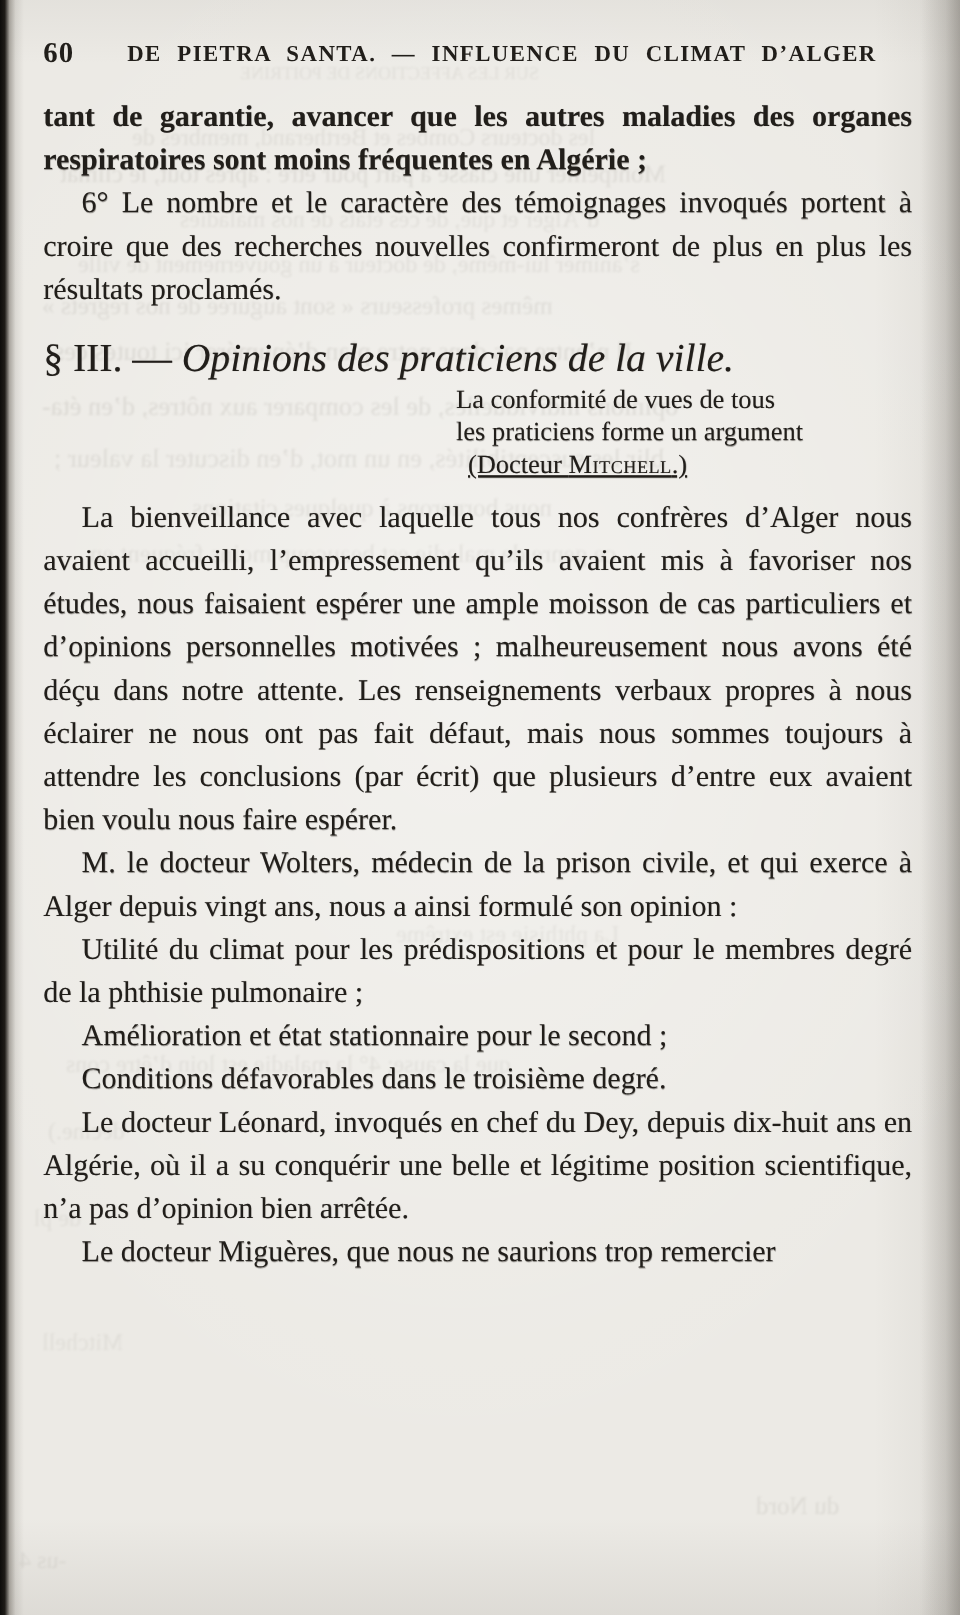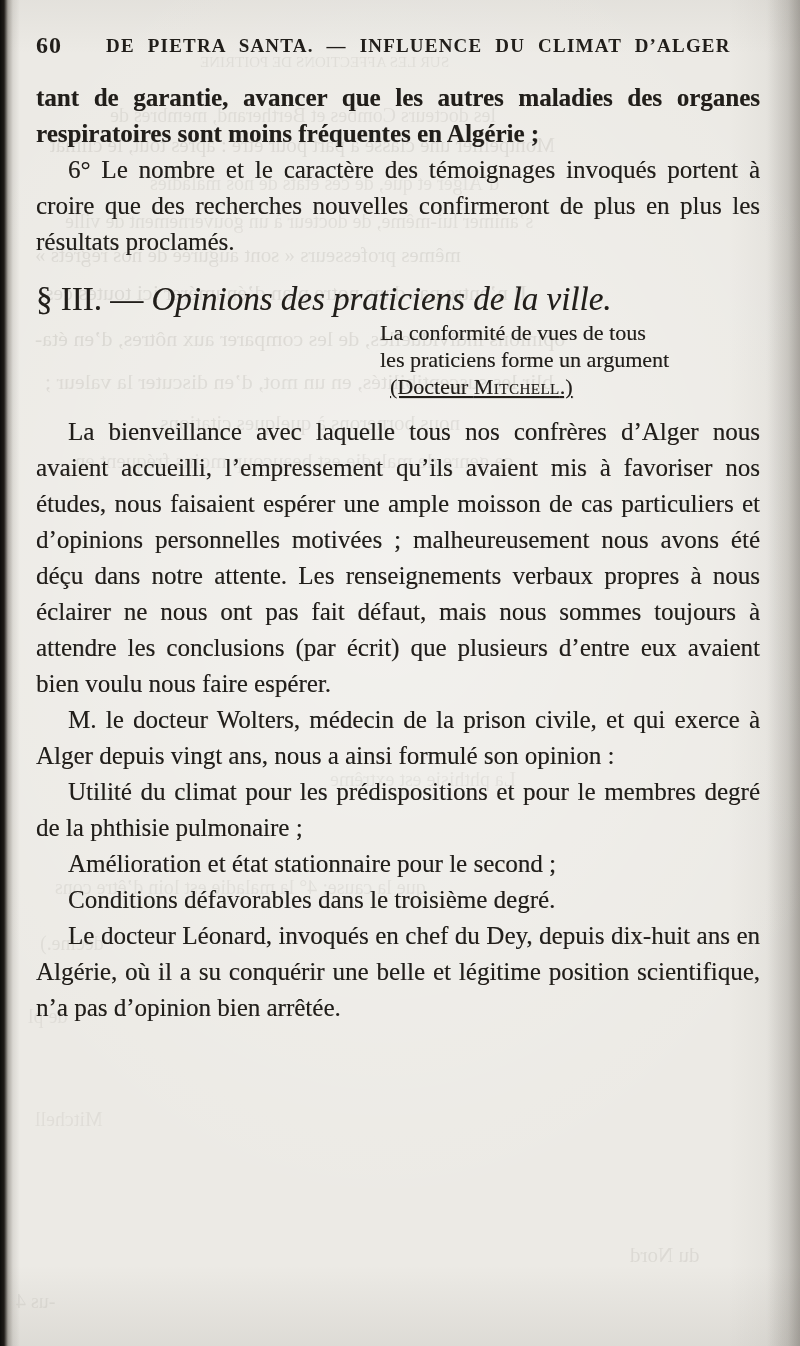--- a/index.html
+++ b/index.html
@@ -98,14 +98,15 @@
       <div>les praticiens forme un argument</div>
       <div class="epigraph-attribution"><span>(Docteur </span><span class="sc">Mitchell</span><span>.)</span></div>
     </div>
 
     <p>La bienveillance avec laquelle tous nos confrères d’Alger nous avaient accueilli, l’empressement qu’ils avaient mis à favoriser nos études, nous faisaient espérer une ample moisson de cas particuliers et d’opinions personnelles motivées ; malheureusement nous avons été déçu dans notre attente. Les renseignements verbaux propres à nous éclairer ne nous ont pas fait défaut, mais nous sommes toujours à attendre les conclusions (par écrit) que plusieurs d’entre eux avaient bien voulu nous faire espérer.</p>
     <p>M. le docteur Wolters, médecin de la prison civile, et qui exerce à Alger depuis vingt ans, nous a ainsi formulé son opinion :</p>
     <p>Utilité du climat pour les prédispositions et pour le membres degré de la phthisie pulmonaire ;</p>
     <p>Amélioration et état stationnaire pour le second ;</p>
     <p>Conditions défavorables dans le troisième degré.</p>
     <p>Le docteur Léonard, invoqués en chef du Dey, depuis dix-huit ans en Algérie, où il a su conquérir une belle et légitime position scientifique, n’a pas d’opinion bien arrêtée.</p>
+    <p>Le docteur Miguères, que nous ne saurions trop remercier</p>
   </main>
 </div>
 
 </body></html>

